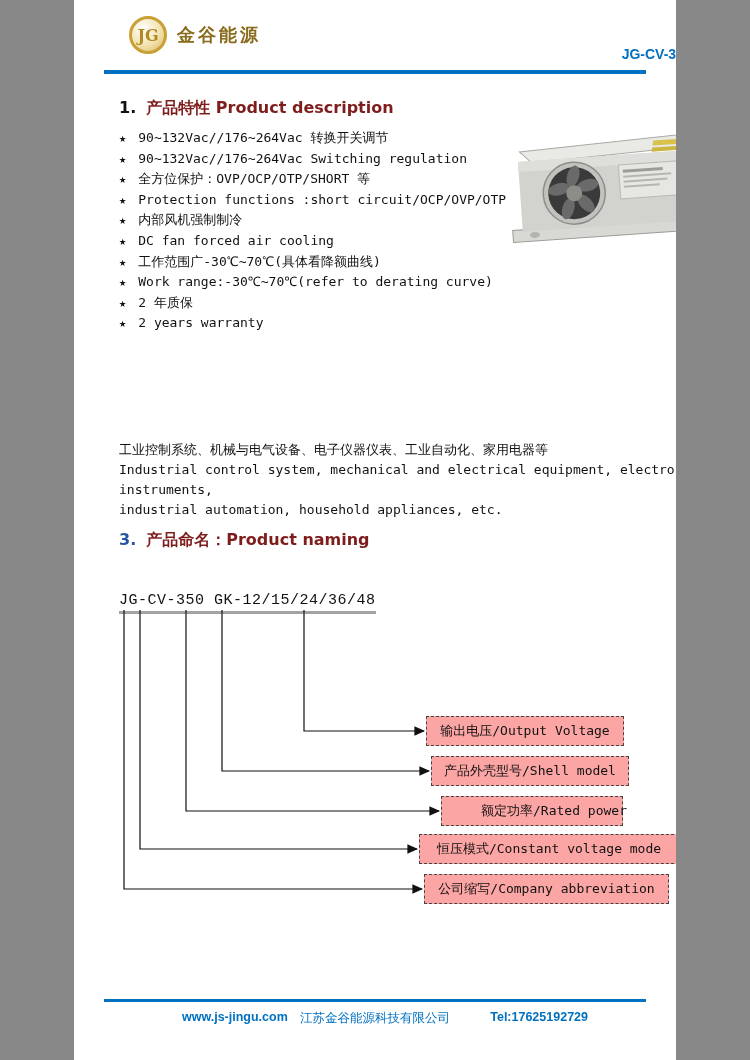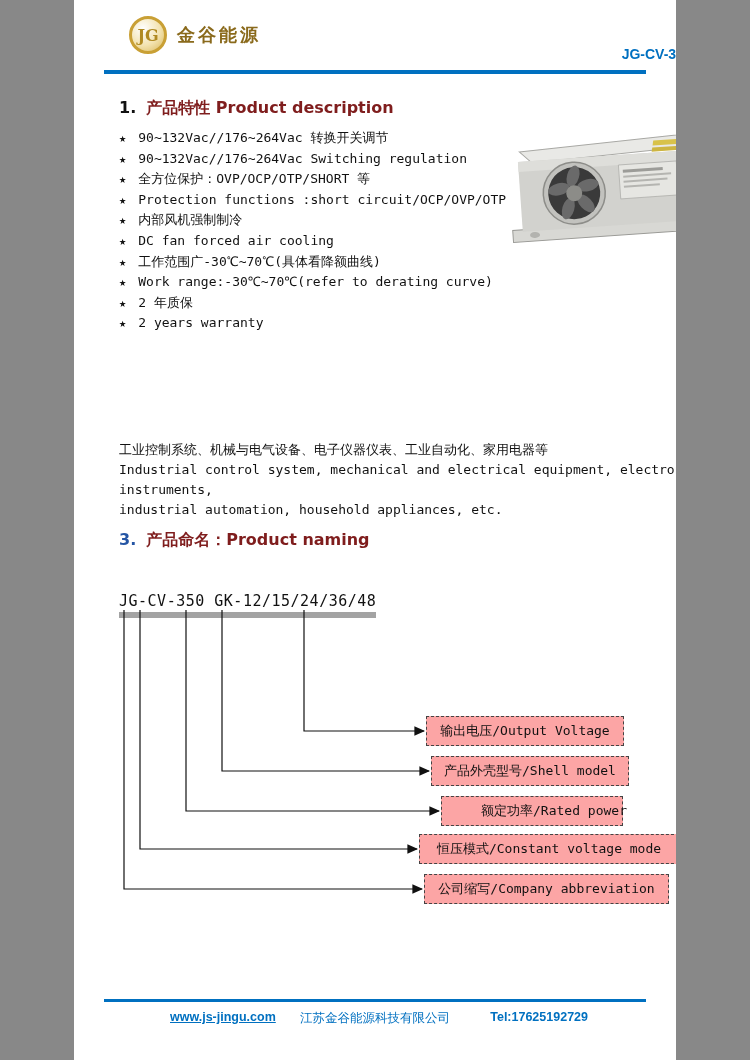--- a/index.html
+++ b/index.html
@@ -49,40 +49,40 @@
 
   
   .product-img { position:absolute; left:428px; top:115px; width:292px; height:145px; }
 
   
   .app-text { position:absolute; left:45px; top:440px; width:680px; font-size:13px; line-height:20px; }
 
   
   .model-string {
     position:absolute; left:45px; top:592px; font-size:15px; color:#111;
-    border-bottom:6px solid #a3a3a3; padding-bottom:2px; letter-spacing:0.5px;
+    border-bottom:3px solid #a3a3a3; padding-bottom:2px; letter-spacing:0.5px;font-family:Liberation Mono, monospace;
   }
   .diagram-svg { position:absolute; left:0; top:0; width:750px; height:1060px; pointer-events:none; }
   .label-box {
     position:absolute; height:30px; border:1px dashed #444; background:#fca5a5;
     display:flex; align-items:center; justify-content:center;
     font-size:13px; color:#111; white-space:nowrap;
   }
   .b1 { left:352px; top:716px; width:198px; }
   .b2 { left:357px; top:756px; width:198px; }
   .b3 { left:367px; top:796px; width:182px;padding-left:44px; }
   .b4 { left:345px; top:834px; width:260px; }
   .b5 { left:350px; top:874px; width:245px; }
 
   
   .footer-item {
     position:absolute; top:1010px; font-size:12.5px; color:#0070c0;
     font-family:"Liberation Sans","DejaVu Sans",sans-serif;
   }
-  .f-web  { left:96px; font-weight:bold;text-decoration:underline; }
+  .f-web  { left:108px; font-weight:bold; }
   .f-co   { left:0; right:0; text-align:center; font-weight:normal; }
   .f-tel  { right:88px; font-weight:bold; }
 </style>
 </head>
 <body>
 
 <div class="page">
 
   <div class="header">
     <div class="logo-wrap">

